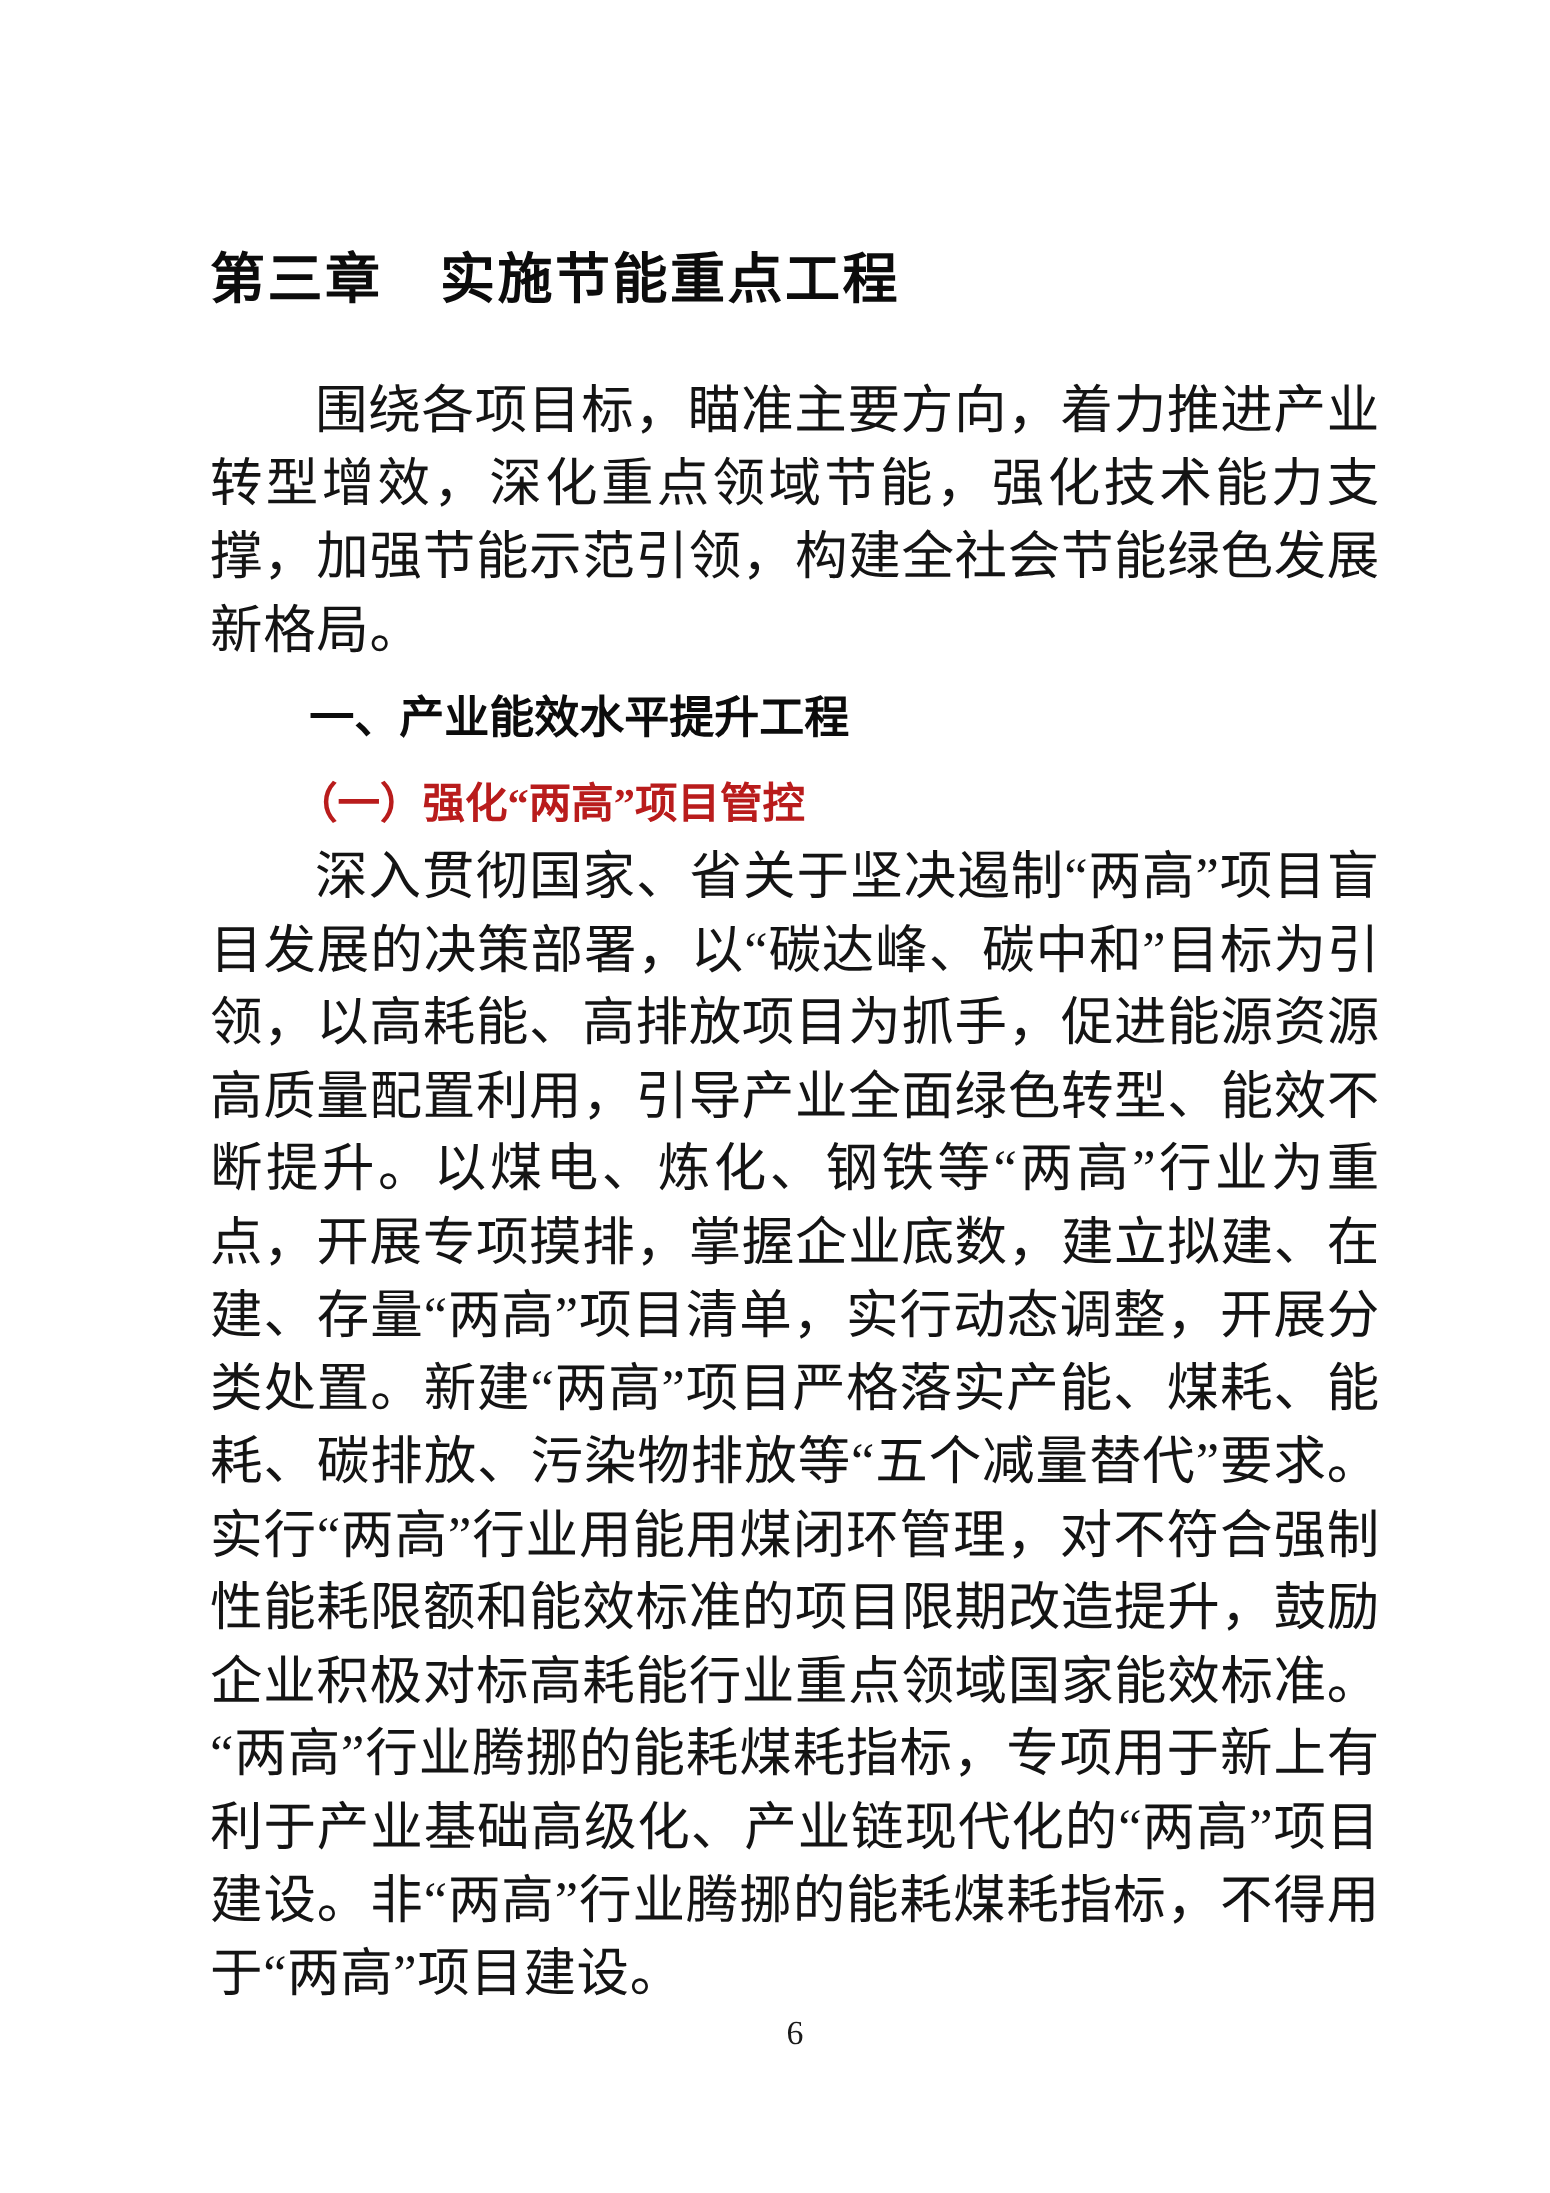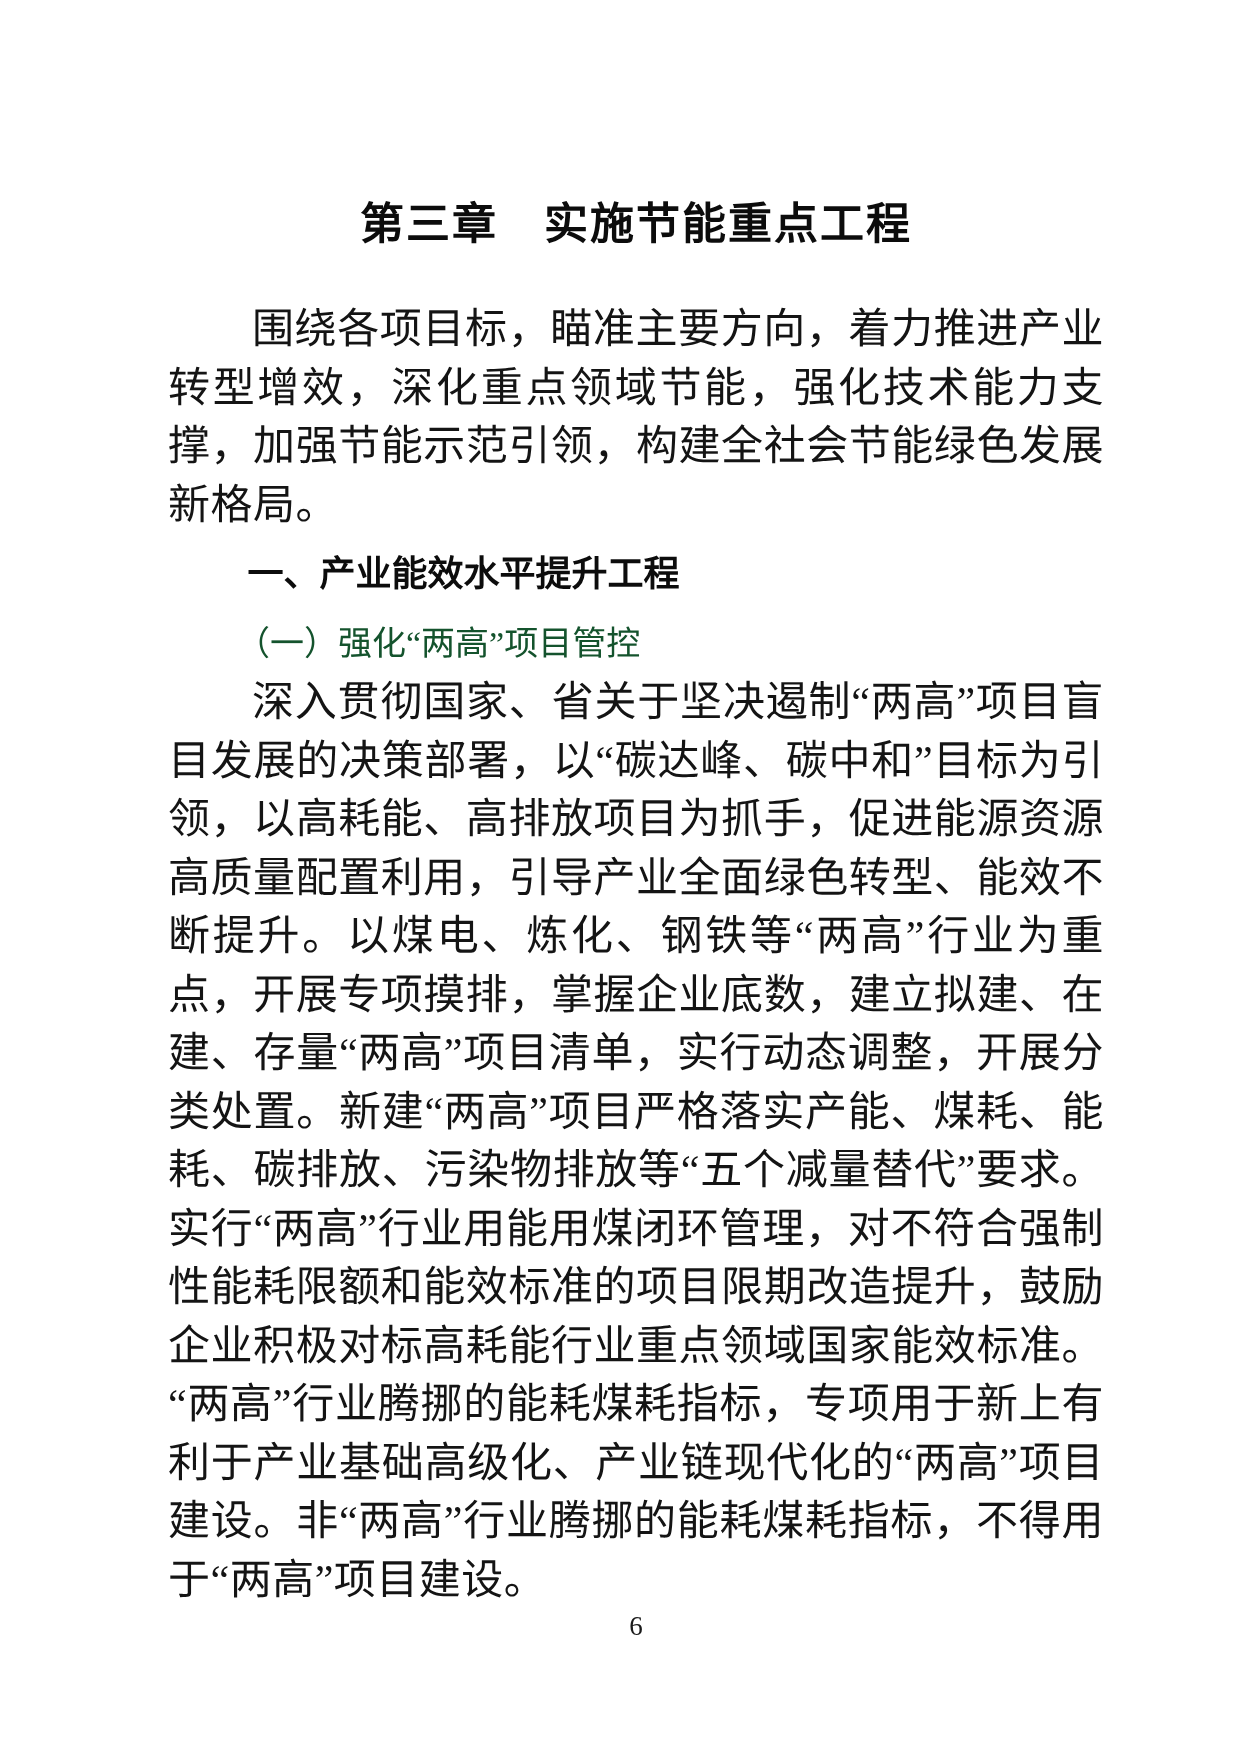--- a/index.html
+++ b/index.html
@@ -21,21 +21,20 @@
     left: 168px;
     top: 0;
     width: 936px;
   }
   .chapter-title {
     margin: 198px 0 50px 0;
     font-family: "Liberation Sans", "DejaVu Sans", sans-serif;
     font-weight: bold;
     font-size: 44px;
     line-height: 52px;
-    text-align: center;
     letter-spacing: 2px;
     color: #0c0c0c;
   }
   .para {
     margin: 0;
     font-size: 42px;
     line-height: 58.5px;
     text-align: justify;
     text-indent: 2em;
     letter-spacing: 0.5px;
@@ -48,22 +47,22 @@
     font-size: 36px;
     line-height: 58.5px;
     text-indent: 1.9em;
     color: #0c0c0c;
   }
   .heading-2 {
     margin: 0;
     font-size: 34px;
     line-height: 58.5px;
     text-indent: 2em;
-    font-weight: normal;
-    color: #14532d;
+    font-weight: bold;
+    color: #b91c1c;
   }
   .page-footer {
     position: absolute;
     left: 168px;
     width: 936px;
     top: 1606px;
     text-align: center;
     font-size: 27px;
     line-height: 40px;
     color: #1a1a1a;

